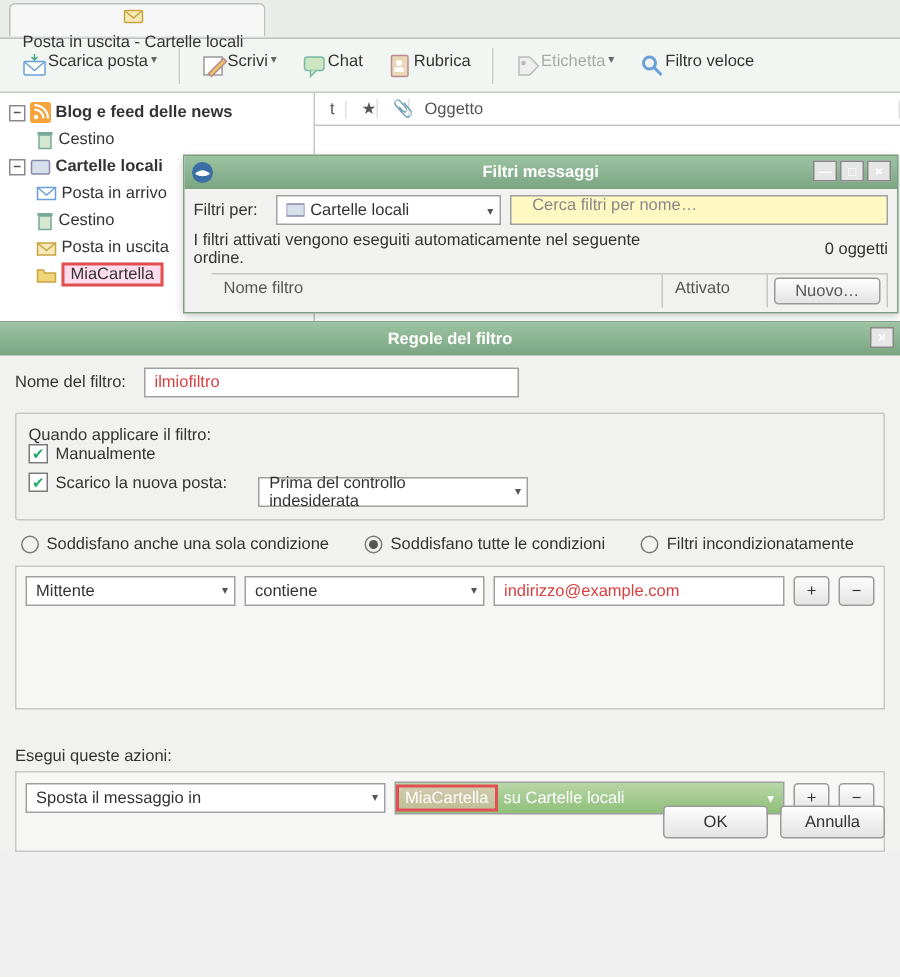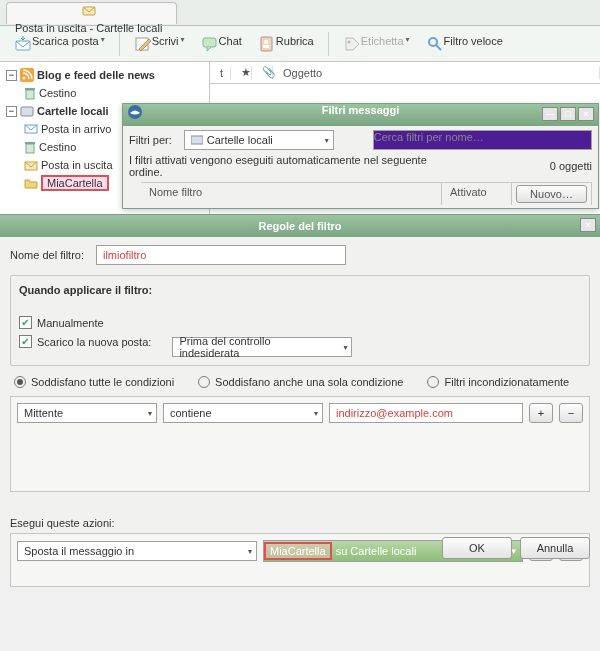--- a/index.html
+++ b/index.html
@@ -23,28 +23,28 @@
   .tree-row.indent1 { padding-left: 22px; }
   .expander { width: 11px; height: 11px; border: 1px solid #8a8a8a; display: inline-flex; align-items: center; justify-content: center; font-size: 9px; line-height: 1; color: #555; background: #fff; }
   .folder-highlight { border: 2px solid #e05050; background: #fde; padding: 0 4px; }
 
   .right-pane { flex: 1; position: relative; background: #fff; }
   .col-header { height: 22px; border-bottom: 1px solid #c7c7c7; display: flex; align-items: center; font-size: 11px; color: #555; }
   .col-header .col { padding: 0 10px; border-right: 1px solid #e0e0e0; }
 
   
   .filters-window { position: absolute; left: 122px; top: 103px; width: 477px; height: 106px; border: 1px solid #7e9f82; background: #f1f1ef; box-shadow: 0 2px 6px rgba(0,0,0,.2); }
-  .win-title { height: 22px; background: linear-gradient(#9cc3a1, #7ba582); display: flex; align-items: flex-start; justify-content: center; color: #fff; font-weight: bold; position: relative; }
+  .win-title { height: 22px; background: linear-gradient(#9cc3a1, #7ba582); display: flex; align-items: center; justify-content: center; color: #fff; font-weight: bold; position: relative; }
   .win-ctrls { position: absolute; right: 4px; top: 3px; display: flex; gap: 2px; }
   .win-btn { width: 16px; height: 14px; background: #e6e6e6; border: 1px solid #888; font-size: 9px; display: flex; align-items: center; justify-content: center; cursor: pointer; }
   .filters-body { padding: 4px 6px; }
   .row { display: flex; align-items: center; gap: 6px; margin-bottom: 4px; }
   .dd { height: 20px; border: 1px solid #a0a0a0; background: #fff; display: inline-flex; align-items: center; padding: 0 18px 0 6px; position: relative; }
   .dd::after { content: "▾"; position: absolute; right: 4px; font-size: 8px; color: #555; }
-  .txtin { height: 20px; border: 1px solid #a0a0a0; padding: 0 0; color: #888; background: #4c1d95; margin-left: 33px; }
+  .txtin { height: 20px; border: 1px solid #a0a0a0; padding: 0 14px; color: #888; background: #fef9c3; }
   .filters-cols { display: flex; border-top: 1px solid #c7c7c7; margin-top: 2px; margin-left: 12px; }
   .filters-cols .fc { padding: 3px 8px; border-right: 1px solid #c7c7c7; color: #555; }
   .btn { height: 22px; padding: 0 14px; border: 1px solid #9a9a9a; background: linear-gradient(#fdfdfd,#e3e3e3); border-radius: 3px; cursor: pointer; display: inline-flex; align-items: center; text-align: center; }
 
   
   .rules-dialog { position: absolute; left: 0; top: 214px; width: 600px; height: 353px; background: #f1f1ef; border-top: 1px solid #7e9f82; }
   .rules-title { height: 22px; background: linear-gradient(#9cc3a1, #7ba582); color: #fff; font-weight: bold; display: flex; align-items: center; justify-content: center; position: relative; }
   .rules-body { padding: 8px 10px; }
   .label { margin-right: 6px; }
   .wide-input { width: 250px; height: 20px; border: 1px solid #a0a0a0; padding: 0 6px; color: #d94040; background: #fff; }
@@ -275,43 +275,43 @@
         <div class="win-btn">×</div>
       </div>
   </div>
   <div class="rules-body">
     <div class="row">
       <span class="label">Nome del filtro:</span>
       <input class="wide-input" value="ilmiofiltro" style="">
     </div>
 
     <div class="group">
-      <div style="margin-bottom:20px;font-weight:bold;">Quando applicare il filtro:</div>
+      <div style="margin-bottom:0;">Quando applicare il filtro:</div>
       <div class="chk">
         <span class="chk-box">✔</span>
         <span>Manualmente</span>
       </div>
       <div style="height:6px;"></div>
       <div class="chk">
         <span class="chk-box">✔</span>
         <span>Scarico la nuova posta:</span>
       </div>
       <div class="dd" style="width:180px;">
         <span>Prima del controllo indesiderata</span>
       </div>
     </div>
 
     <div class="radio-row">
       <label class="radio">
+        <span class="radio-dot"></span>
+        <span>Soddisfano anche una sola condizione</span>
+      </label>
+      <label class="radio">
         <span class="radio-dot sel"></span>
         <span>Soddisfano tutte le condizioni</span>
-      </label>
-      <label class="radio">
-        <span class="radio-dot"></span>
-        <span>Soddisfano anche una sola condizione</span>
       </label>
       <label class="radio">
         <span class="radio-dot"></span>
         <span>Filtri incondizionatamente</span>
       </label>
     </div>
 
     <div class="cond-area">
       <div class="cond-row">
         <div class="dd" style="width:140px;">

